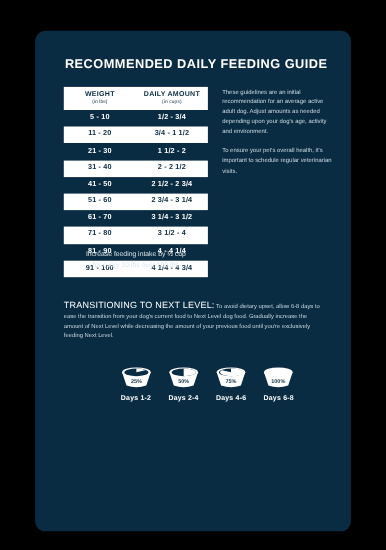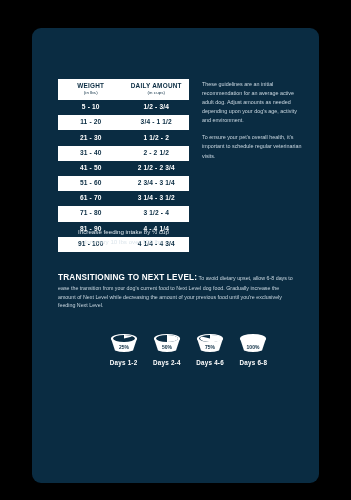--- a/index.html
+++ b/index.html
@@ -145,21 +145,21 @@
   }
   .trans-body {
     color: #c9d7e0;
     font-size: 5.3px;
     line-height: 1.62;
     margin: 0;
   }
   .trans-head {
     color: #ffffff;
     font-size: 8.2px;
-    font-weight: bold;
+    font-weight: normal;
     letter-spacing: 0.2px;
   }
 
   
   .bowls {
     position: absolute;
     left: 26px;
     top: 302px;
     width: 250px;
     display: flex;
@@ -182,20 +182,21 @@
     font-weight: bold;
     letter-spacing: 0.2px;
   }
 </style>
 </head>
 <body>
 
 <div class="page">
   <div class="card">
 
+    <div class="guide-title">RECOMMENDED DAILY FEEDING GUIDE</div>
 
     <div class="feed-table">
       <div class="ft-row head">
         <div class="ft-cell">
           <span class="ft-head-main">WEIGHT</span>
           <span class="ft-head-sub">(in lbs)</span>
         </div>
         <div class="ft-cell">
           <span class="ft-head-main">DAILY AMOUNT</span>
           <span class="ft-head-sub">(in cups)</span>

